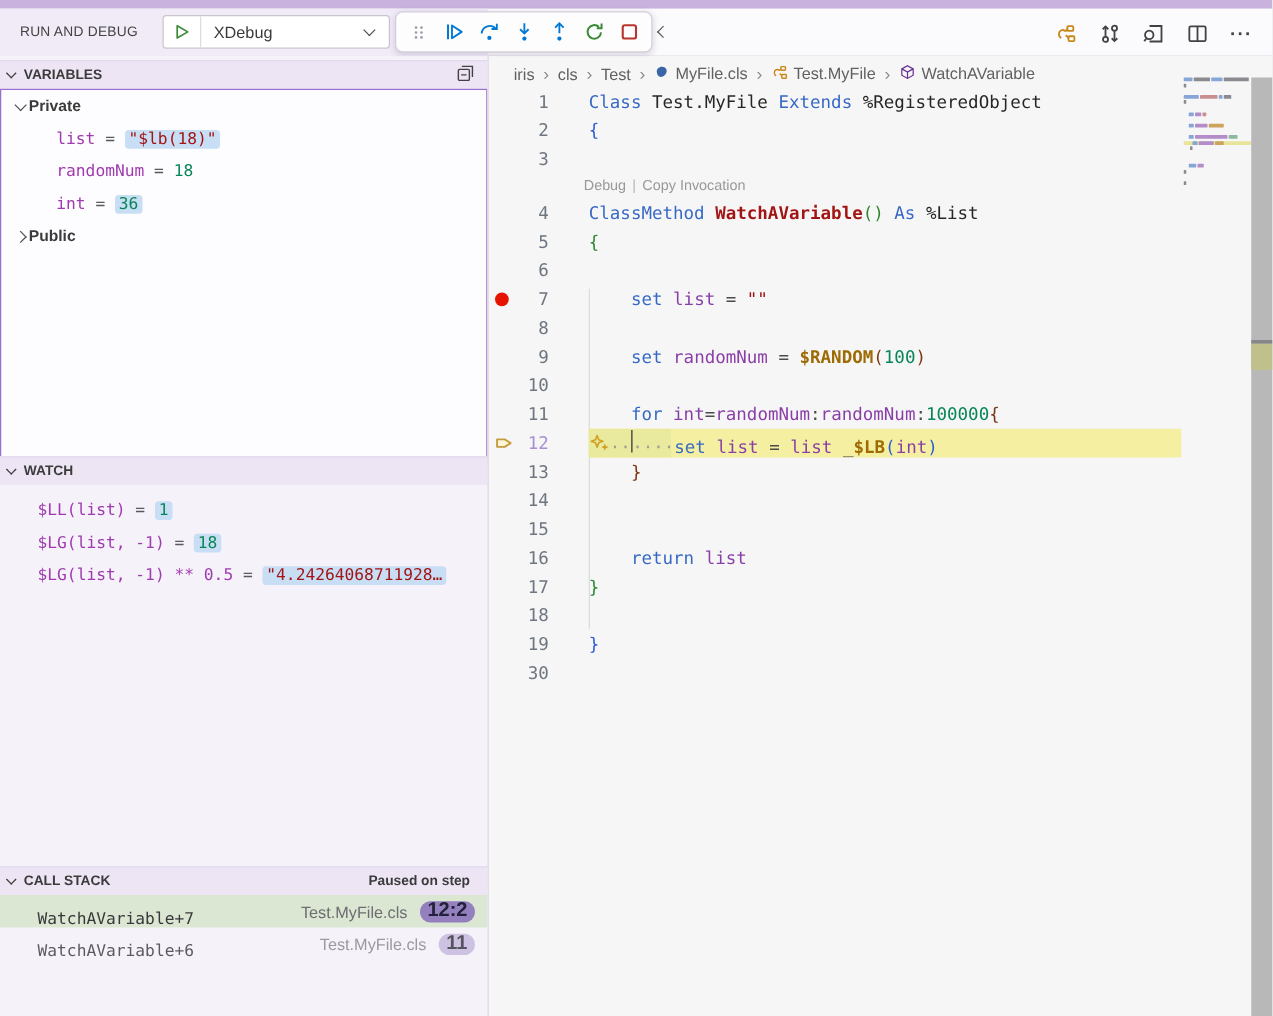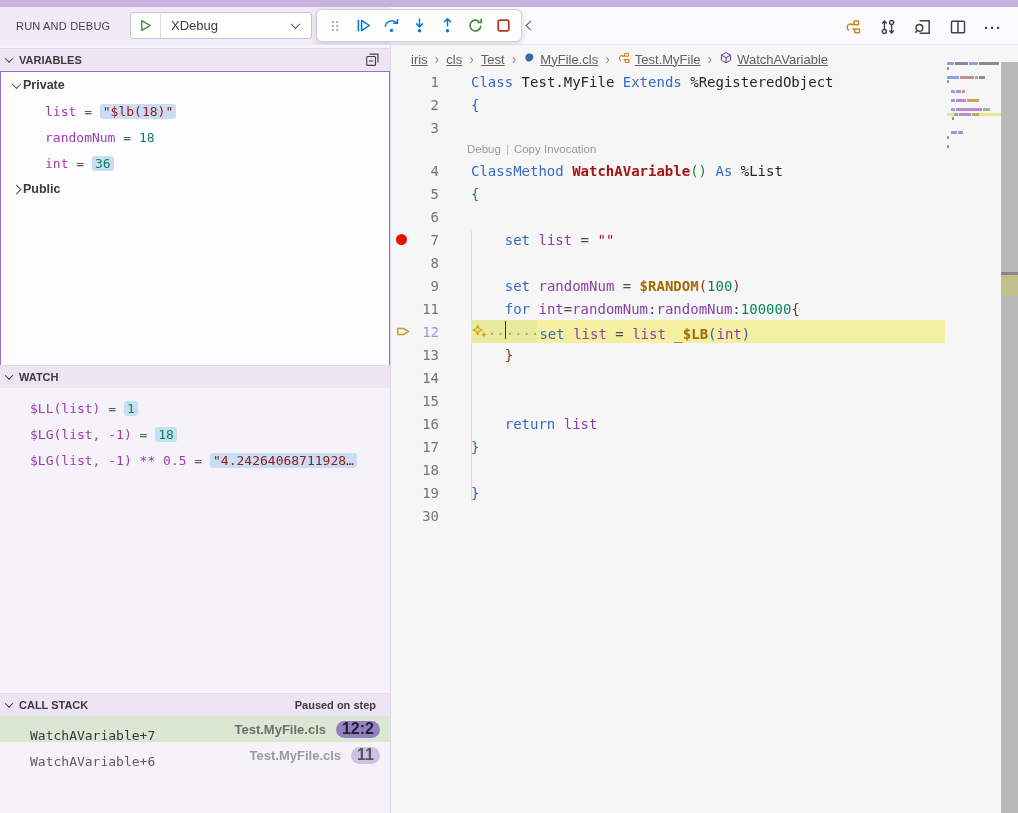--- a/index.html
+++ b/index.html
@@ -43,32 +43,32 @@
   .tree-row.group { font-family:"Liberation Sans", sans-serif; font-weight:bold; font-size:12.5px; }
   .vname { color:#a03ab0; }
   .veq { color:#5a5a5a; }
   .vnum { color:#098658; }
   .vstr { color:#a31515; }
   .chip { background:#c8def4; border-radius:3px; padding:0 3px; }
   .watch-row { padding-left:30px; }
   .cs-row { height:26px; display:flex; align-items:center; font-size:13px; padding:0 10px 0 30px; }
   .cs-row.active { background:#dbe7d2; }
   .cs-name { font-family:"DejaVu Sans Mono", monospace; color:#38383b; flex:1;margin-top:12px; }
-  .cs-file { color:#6d6d72; margin-right:10px;font-weight:bold; }
+  .cs-file { color:#6d6d72; margin-right:10px; }
   .cs-row.dim .cs-name { color:#5c5c60; }
   .cs-row.dim .cs-file { color:#9a9aa2; }
   .badge { min-width:24px; height:17px; border-radius:9px; font-size:16px; display:flex; align-items:center; justify-content:center; padding:0 6px;font-weight:bold; }
   .badge.b1 { background:#9480be; color:#23213a; }
   .badge.b2 { background:#cdc2e2; color:#54525e; }
   .paused { font-size:11px; font-weight:bold; color:#3b3b3b; margin-right:14px; }
 
   
   .editor { position:absolute; left:390px; top:45px; width:628px; height:768px; background:#f6f6f6; border-left:1px solid #ddd8e4; }
   .breadcrumbs { position:absolute; left:20px; top:3px; height:22px; display:flex; align-items:center; gap:7px; font-size:13px; color:#616161; }
-  .crumb { display:flex; align-items:center; gap:4px; cursor:default;text-decoration:underline; }
+  .crumb { display:flex; align-items:flex-start; gap:4px; cursor:default; }
   .crumb-sep { color:#8a8a8a; font-size:14px; }
   .code { position:absolute; left:0; top:25px; width:628px; font-family:"DejaVu Sans Mono", monospace; font-size:14px; }
   .crow { position:relative; height:23px; display:flex; align-items:center; white-space:pre; }
   .crow.lens { height:20px; }
   .gutter { width:48px; text-align:right; color:#6e7681; flex:none; }
   .gutter.cur { color:#a98fd6; }
   .gmargin { width:32px; flex:none; position:relative; height:100%; }
   .bp { position:absolute; left:-43px; top:6px; width:11px; height:11px; border-radius:50%; background:#e51400; }
   .dbg-arrow { position:absolute; left:-44px; top:3px; }
   .ctext { position:relative; flex:1; height:100%; display:flex; align-items:center; }
@@ -300,20 +300,21 @@
         <div class="crow"><span class="gutter">1</span><span class="gmargin"></span><span class="ctext"><span style="position: relative;"><span class="tk-kw">Class</span><span class="tk-pl"> </span><span class="tk-typ">Test.MyFile</span><span class="tk-pl"> </span><span class="tk-kw">Extends</span><span class="tk-pl"> </span><span class="tk-typ">%RegisteredObject</span></span></span></div>
         <div class="crow"><span class="gutter">2</span><span class="gmargin"></span><span class="ctext"><span style="position: relative;"><span class="tk-b1">{</span></span></span></div>
         <div class="crow"><span class="gutter">3</span><span class="gmargin"></span><span class="ctext"><span style="position: relative;"></span></span></div>
         <div class="crow lens"><span class="lens-text"><a href="#">Debug</a><span class="lens-sep">|</span><a href="#">Copy Invocation</a></span></div>
         <div class="crow"><span class="gutter">4</span><span class="gmargin"></span><span class="ctext"><span style="position: relative;"><span class="tk-kw">ClassMethod</span><span class="tk-pl"> </span><span class="tk-mth">WatchAVariable</span><span class="tk-b2">()</span><span class="tk-pl"> </span><span class="tk-kw">As</span><span class="tk-pl"> </span><span class="tk-typ">%List</span></span></span></div>
         <div class="crow"><span class="gutter">5</span><span class="gmargin"></span><span class="ctext"><span style="position: relative;"><span class="tk-b2">{</span></span></span></div>
         <div class="crow"><span class="gutter">6</span><span class="gmargin"></span><span class="ctext"><span style="position: relative;"></span></span></div>
         <div class="crow"><span class="gutter">7</span><span class="gmargin"><span class="bp"></span></span><span class="ctext"><span style="position: relative;"><span class="tk-pl">    </span><span class="tk-kw">set</span><span class="tk-pl"> </span><span class="tk-var">list</span><span class="tk-op"> = </span><span class="tk-str">""</span></span></span></div>
         <div class="crow"><span class="gutter">8</span><span class="gmargin"></span><span class="ctext"><span style="position: relative;"></span></span></div>
         <div class="crow"><span class="gutter">9</span><span class="gmargin"></span><span class="ctext"><span style="position: relative;"><span class="tk-pl">    </span><span class="tk-kw">set</span><span class="tk-pl"> </span><span class="tk-var">randomNum</span><span class="tk-op"> = </span><span class="tk-fn">$RANDOM</span><span class="tk-b3">(</span><span class="tk-num">100</span><span class="tk-b3">)</span></span></span></div>
+        <div class="crow"><span class="gutter">10</span><span class="gmargin"></span><span class="ctext"><span style="position: relative;"></span></span></div>
         <div class="crow"><span class="gutter">11</span><span class="gmargin"></span><span class="ctext"><span style="position: relative;"><span class="tk-pl">    </span><span class="tk-kw">for</span><span class="tk-pl"> </span><span class="tk-var">int</span><span class="tk-op">=</span><span class="tk-var">randomNum</span><span class="tk-op">:</span><span class="tk-var">randomNum</span><span class="tk-op">:</span><span class="tk-num">100000</span><span class="tk-b3">{</span></span></span></div>
         <div class="crow"><span class="gutter cur">12</span><span class="gmargin"><span class="dbg-arrow"><svg width="17" height="17" viewBox="0 0 16 16">
                 <path d="M2.5 5.2h5.8l4.4 2.8-4.4 2.8H2.5z" fill="#fdf6d8" stroke="#c49b3f" stroke-width="1.4" stroke-linejoin="round"></path>
               </svg></span></span><span class="ctext"><span class="hl-band"></span><span class="hl-band2"></span><span class="sparkle"><svg width="17" height="17" viewBox="0 0 16 16">
                 <path d="M6.3 2.2l1.2 3.2 3.2 1.2-3.2 1.2-1.2 3.2-1.2-3.2-3.2-1.2 3.2-1.2z" fill="none" stroke="#cfa022" stroke-width="1.2" stroke-linejoin="round"></path>
                 <path d="M12.1 8.2l.8 2 2 .8-2 .8-.8 2-.8-2-2-.8 2-.8z" fill="#cfa022"></path>
               </svg></span><span style="position: relative;"><span class="tk-pl">  </span><span class="tk-ws">··</span><span class="cursor-caret"></span><span class="tk-ws">····</span><span class="tk-kw">set</span><span class="tk-pl"> </span><span class="tk-var">list</span><span class="tk-op"> = </span><span class="tk-var">list</span><span class="tk-pl"> </span><span class="tk-op">_</span><span class="tk-fn">$LB</span><span class="tk-b4">(</span><span class="tk-var">int</span><span class="tk-b4">)</span></span></span></div>
         <div class="crow"><span class="gutter">13</span><span class="gmargin"></span><span class="ctext"><span style="position: relative;"><span class="tk-pl">    </span><span class="tk-b3">}</span></span></span></div>
         <div class="crow"><span class="gutter">14</span><span class="gmargin"></span><span class="ctext"><span style="position: relative;"></span></span></div>
         <div class="crow"><span class="gutter">15</span><span class="gmargin"></span><span class="ctext"><span style="position: relative;"></span></span></div>

